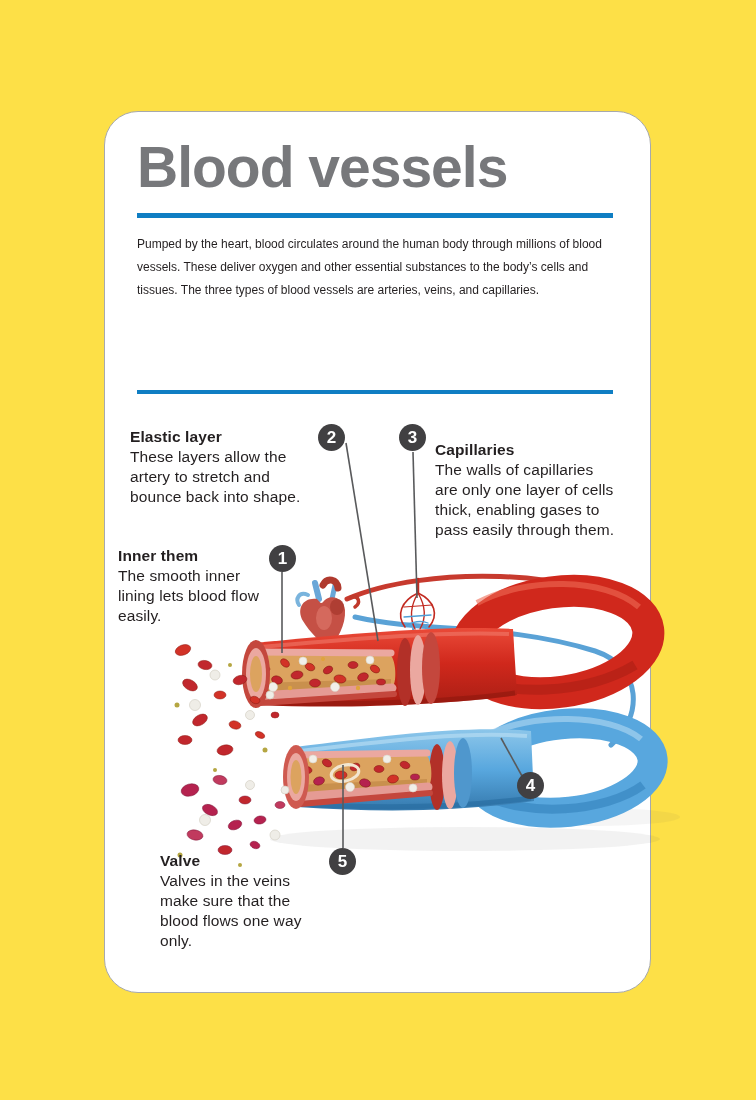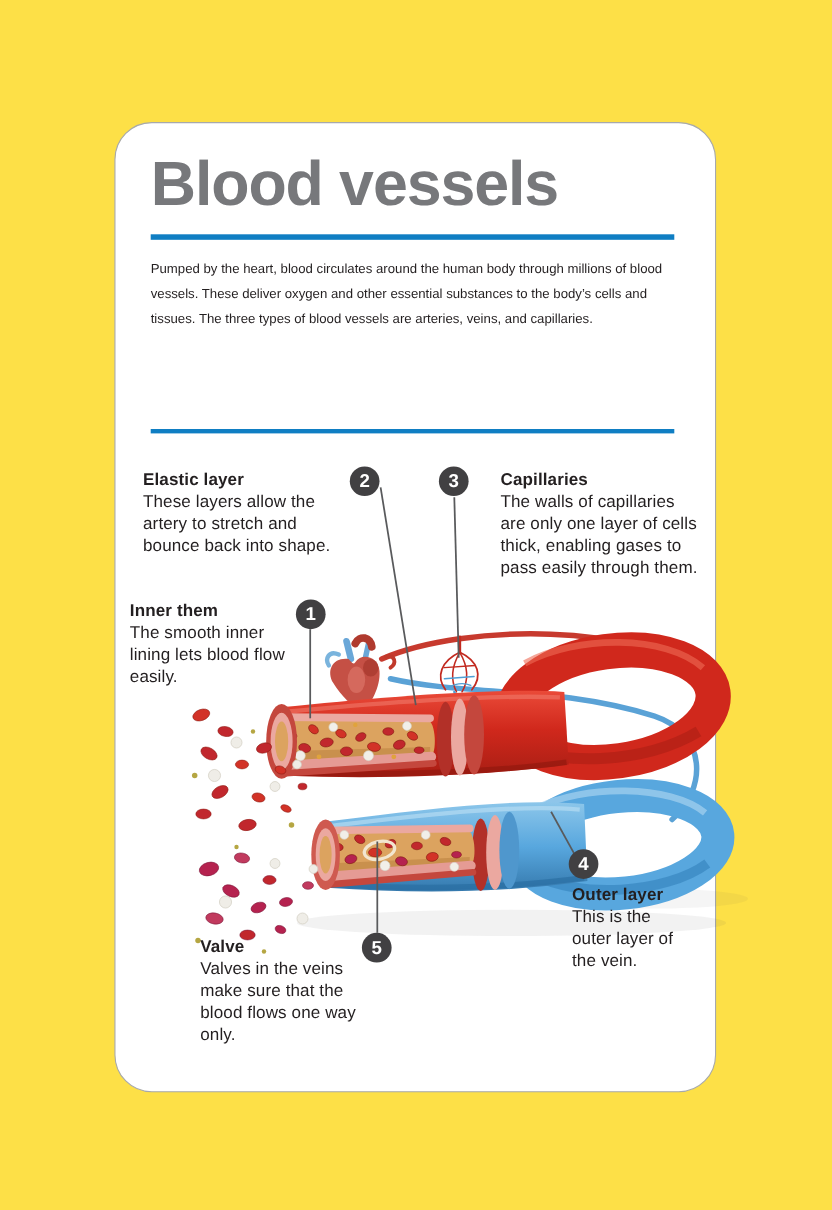--- a/index.html
+++ b/index.html
@@ -233,36 +233,32 @@
       <path d="M343 848 L343 765"></path>
     </g>
   </svg>
 
   <div class="callout co-right" style="left:130px;top:427px;width:185px;">
     <div class="co-label">Elastic layer</div>
     <div class="co-body">These layers allow the artery to stretch and bounce back into shape.</div>
   </div>
   <span class="badge" style="left:318px;top:424px;">2</span>
 
-  <div class="callout" style="left:435px;top:427px;width:180px;margin-left:20px;">
+  <div class="callout" style="left:435px;top:440px;width:180px;">
     <div class="co-label">Capillaries</div>
     <div class="co-body">The walls of capillaries are only one layer of cells thick, enabling gases to pass easily through them.</div>
   </div>
   <span class="badge" style="left:399px;top:424px;">3</span>
 
   <div class="callout co-right" style="left:118px;top:546px;width:145px;">
     <div class="co-label">Inner them</div>
     <div class="co-body">The smooth inner lining lets blood flow easily.</div>
   </div>
   <span class="badge" style="left:269px;top:545px;">1</span>
 
-  <div class="callout" style="left:520px;top:804px;width:100px;">
-    <div class="co-label">Outer layer</div>
-    <div class="co-body">This is the outer layer of the vein.</div>
-  </div>
   <span class="badge" style="left:517px;top:772px;">4</span>
 
-  <div class="callout co-right" style="left:182px;top:851px;width:153px;">
+  <div class="callout co-right" style="left:160px;top:851px;width:153px;">
     <div class="co-label">Valve</div>
     <div class="co-body">Valves in the veins make sure that the blood flows one way only.</div>
   </div>
   <span class="badge" style="left:329px;top:848px;">5</span>
 </div>
 
 </body></html>

